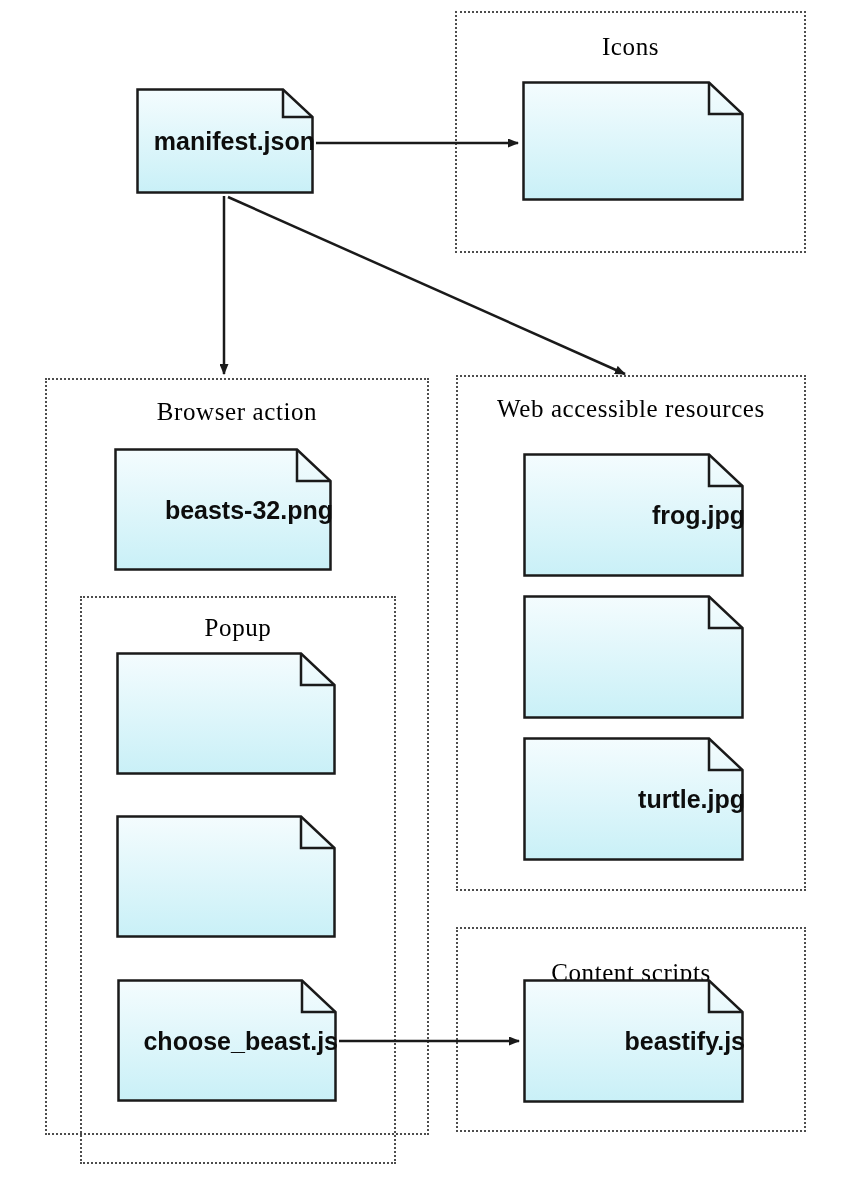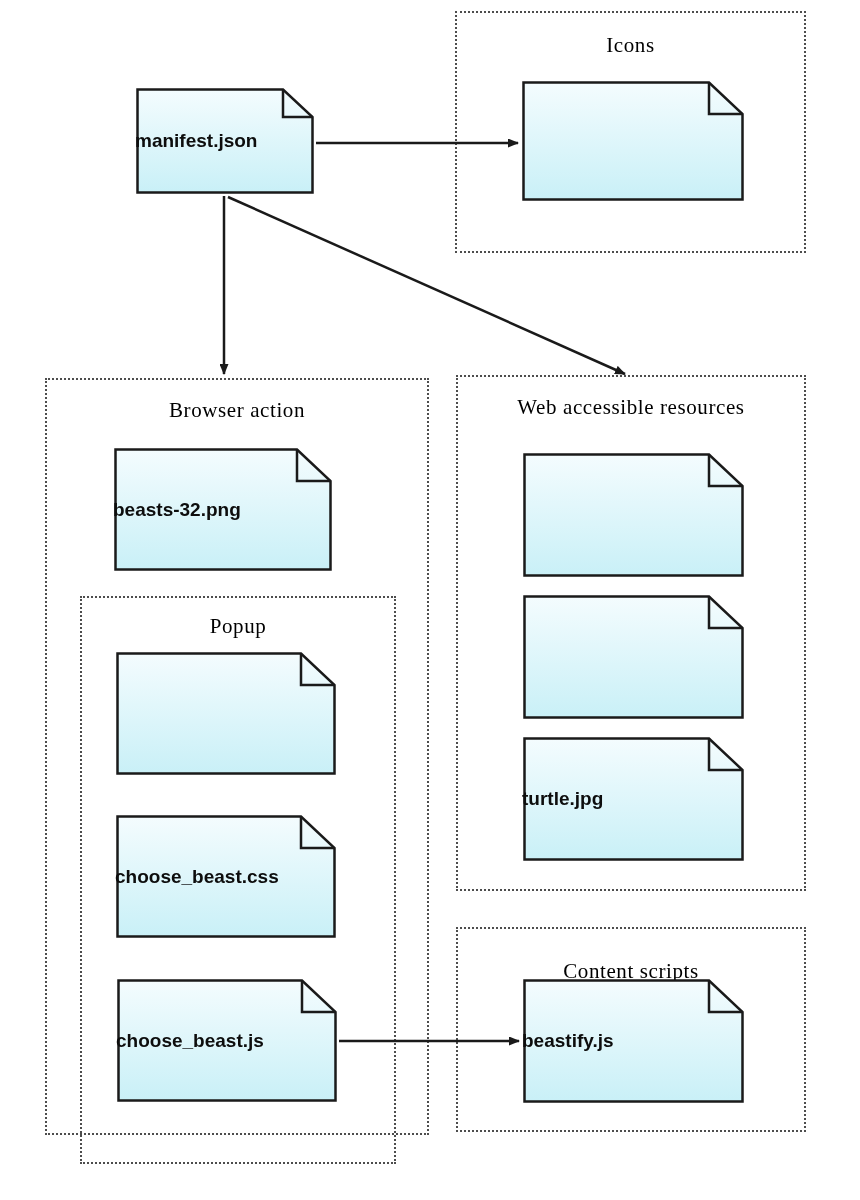--- a/index.html
+++ b/index.html
@@ -29,21 +29,21 @@
     border: 2px dotted #4d4d4d;
     box-sizing: border-box;
     background: transparent;
   }
   .group-label {
     position: absolute;
     left: 0;
     right: 0;
     text-align: center;
     font-family: "Liberation Serif", serif;
-    font-size: 21px;
+    font-size: 25px;
     color: #000000;
     letter-spacing: 0.6px;
     white-space: nowrap;
   }
 
   
   .doc {
     position: absolute;
     box-sizing: border-box;
   }
@@ -53,23 +53,23 @@
     top: 0;
     width: 100%;
     height: 100%;
   }
   .doc-label {
     position: absolute;
     left: 0;
     right: 0;
     top: 50%;
     transform: translateY(-50%);
-    text-align: left;
+    text-align: right;
     font-family: "Liberation Sans", sans-serif;
-    font-size: 19px;
+    font-size: 25px;
     font-weight: 700;
     color: #0d0d0d;
     white-space: nowrap;
     pointer-events: none;
     z-index: 3;
   }
 
   
   #edges {
     position: absolute;
@@ -164,21 +164,20 @@
   <svg class="doc-shape" viewBox="0 0 222 125" preserveAspectRatio="none">
     <defs>
       <linearGradient id="g-cbc" x1="0" y1="0" x2="0" y2="1">
         <stop offset="0%" stop-color="#f4fcfe"></stop>
         <stop offset="100%" stop-color="#c9f0f7"></stop>
       </linearGradient>
     </defs>
     <path d="M2.5,2.5 L186,2.5 L219.5,34 L219.5,122.5 L2.5,122.5 Z" fill="url(#g-cbc)" stroke="#1a1a1a" stroke-width="2.5" stroke-linejoin="miter"></path>
     <path d="M186,2.5 L186,34 L219.5,34" fill="none" stroke="#1a1a1a" stroke-width="2.5"></path>
   </svg>
-  <div class="doc-label">choose_beast.css</div>
 </div>
 
 <div class="doc" style="left:116px; top:978px; width:222px; height:125px;">
   <svg class="doc-shape" viewBox="0 0 222 125" preserveAspectRatio="none">
     <defs>
       <linearGradient id="g-cbj" x1="0" y1="0" x2="0" y2="1">
         <stop offset="0%" stop-color="#f4fcfe"></stop>
         <stop offset="100%" stop-color="#c9f0f7"></stop>
       </linearGradient>
     </defs>
@@ -192,20 +191,21 @@
   <svg class="doc-shape" viewBox="0 0 223 126" preserveAspectRatio="none">
     <defs>
       <linearGradient id="g-frog" x1="0" y1="0" x2="0" y2="1">
         <stop offset="0%" stop-color="#f4fcfe"></stop>
         <stop offset="100%" stop-color="#c9f0f7"></stop>
       </linearGradient>
     </defs>
     <path d="M2.5,2.5 L187,2.5 L220.5,34 L220.5,123.5 L2.5,123.5 Z" fill="url(#g-frog)" stroke="#1a1a1a" stroke-width="2.5" stroke-linejoin="miter"></path>
     <path d="M187,2.5 L187,34 L220.5,34" fill="none" stroke="#1a1a1a" stroke-width="2.5"></path>
   </svg>
+  <div class="doc-label">frog.jpg</div>
 </div>
 
 <div class="doc" style="left:522px; top:594px; width:223px; height:126px;">
   <svg class="doc-shape" viewBox="0 0 223 126" preserveAspectRatio="none">
     <defs>
       <linearGradient id="g-snake" x1="0" y1="0" x2="0" y2="1">
         <stop offset="0%" stop-color="#f4fcfe"></stop>
         <stop offset="100%" stop-color="#c9f0f7"></stop>
       </linearGradient>
     </defs>

